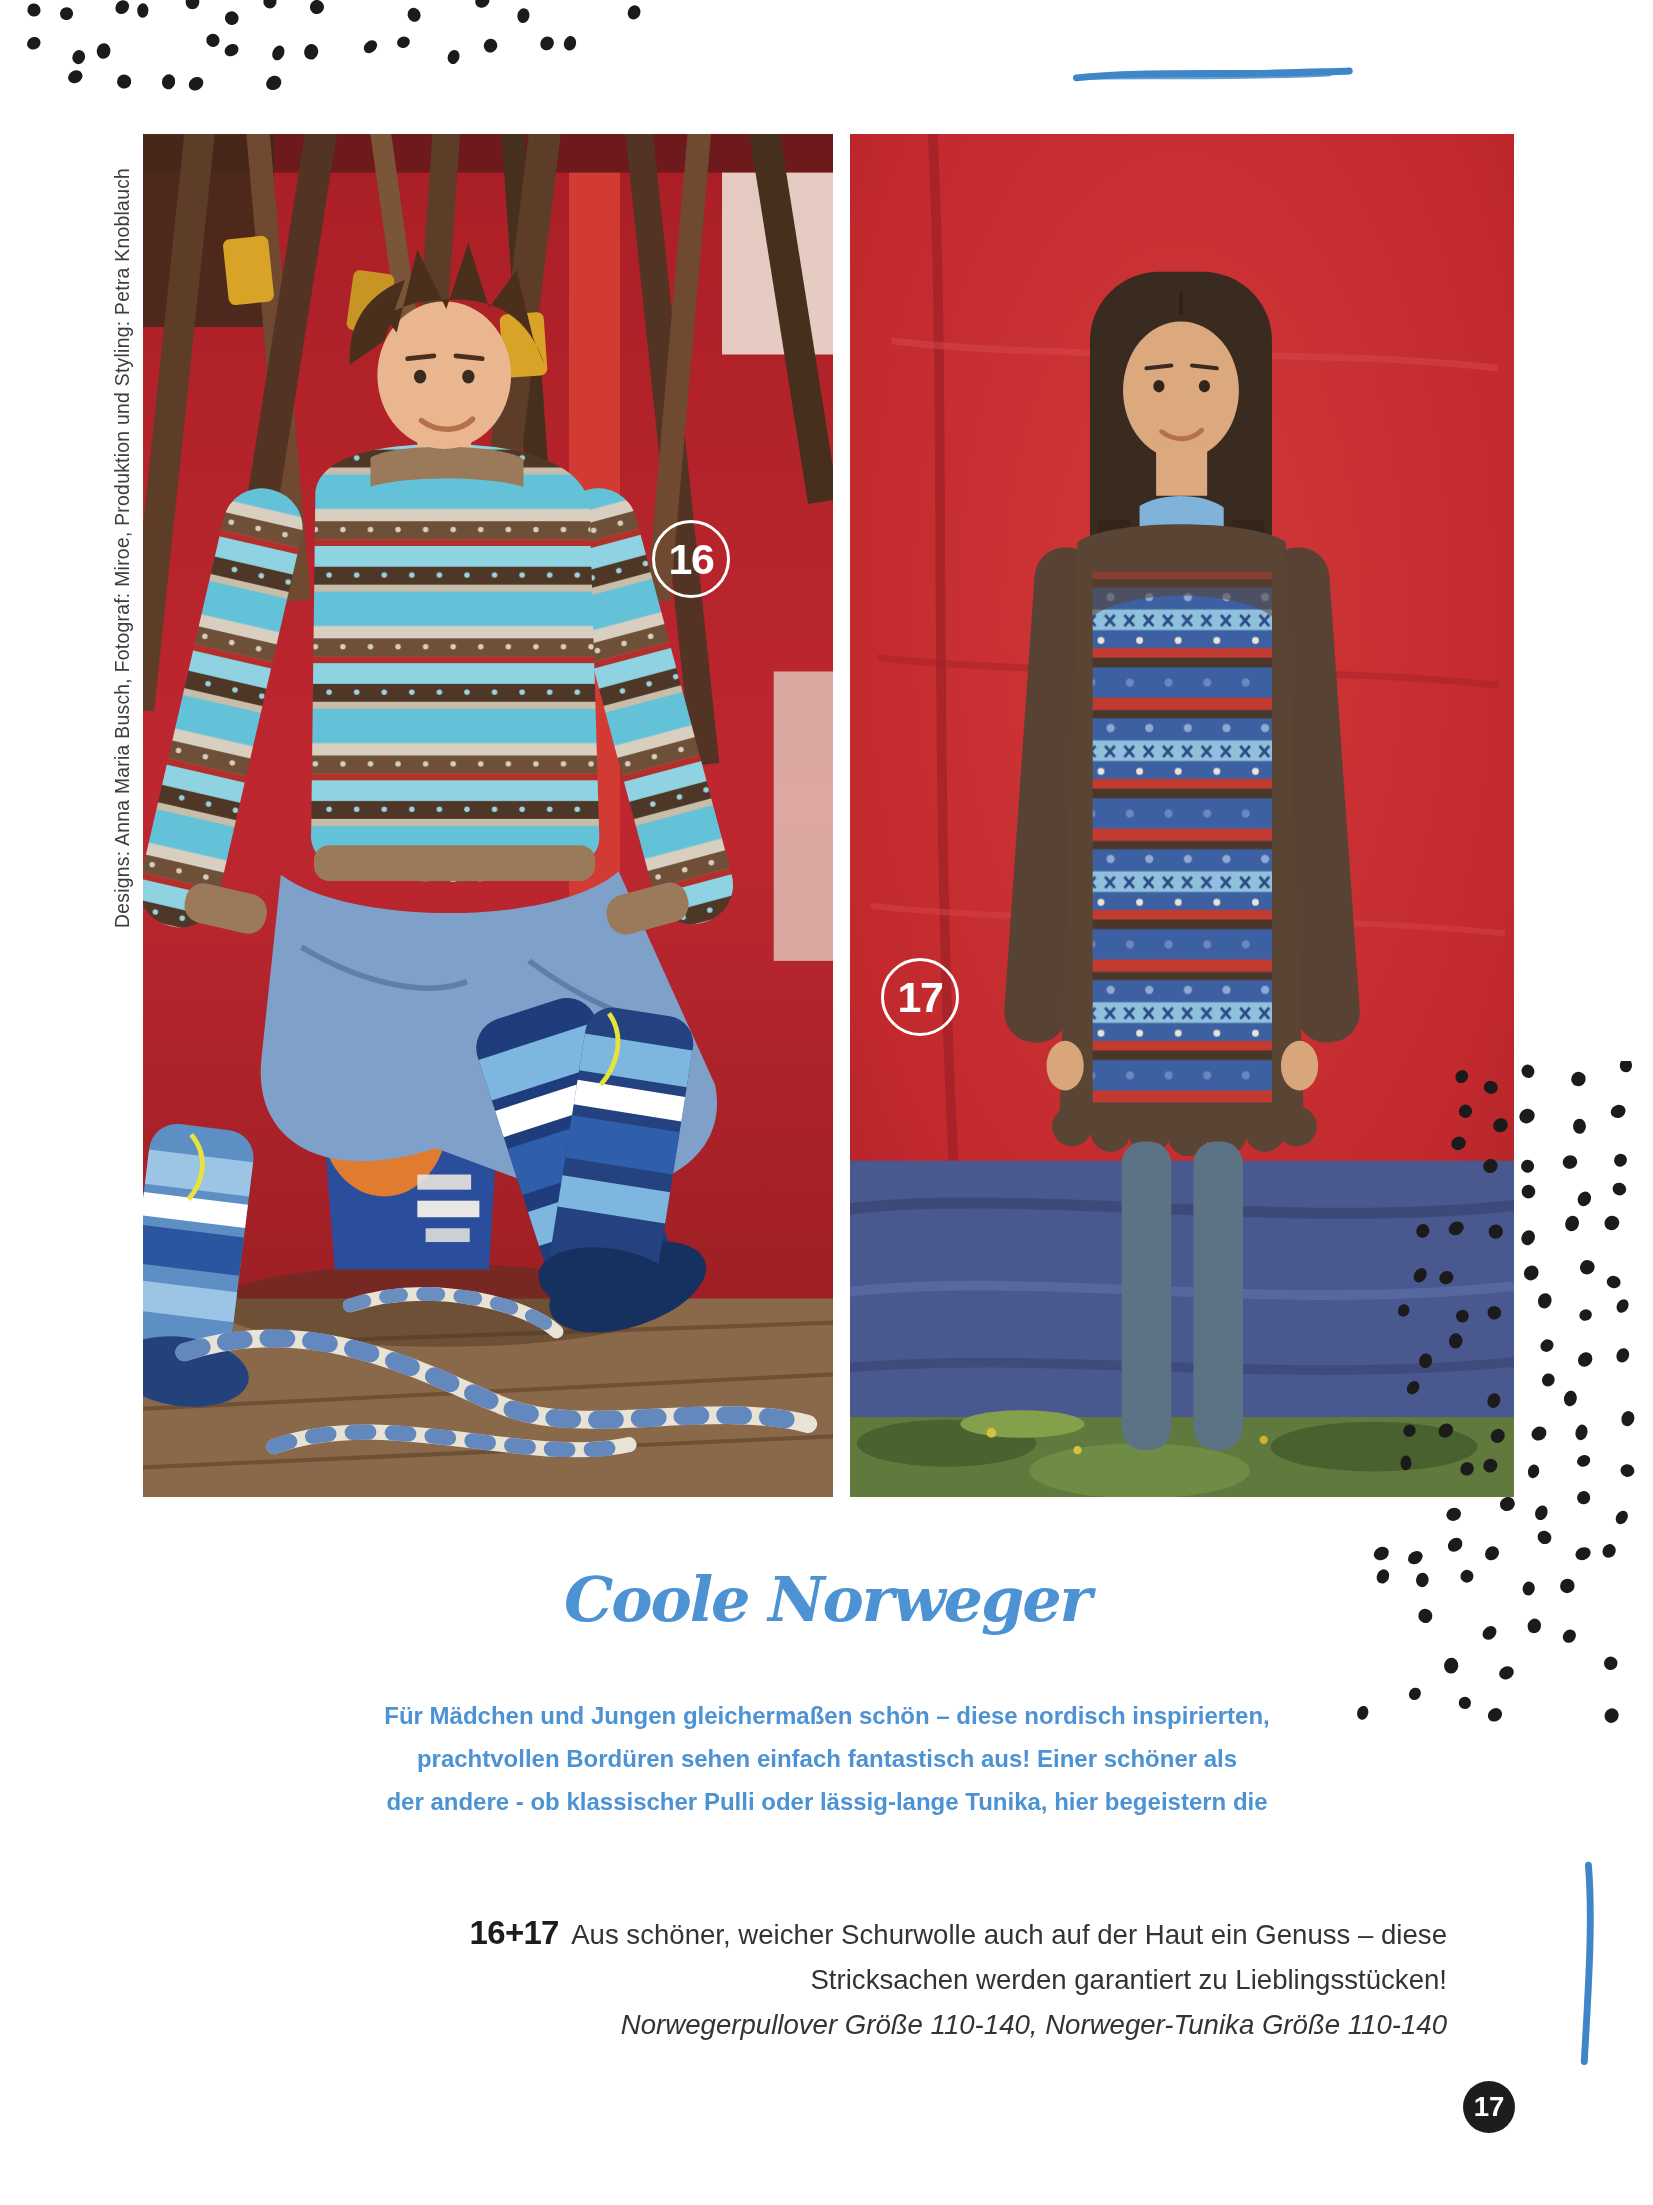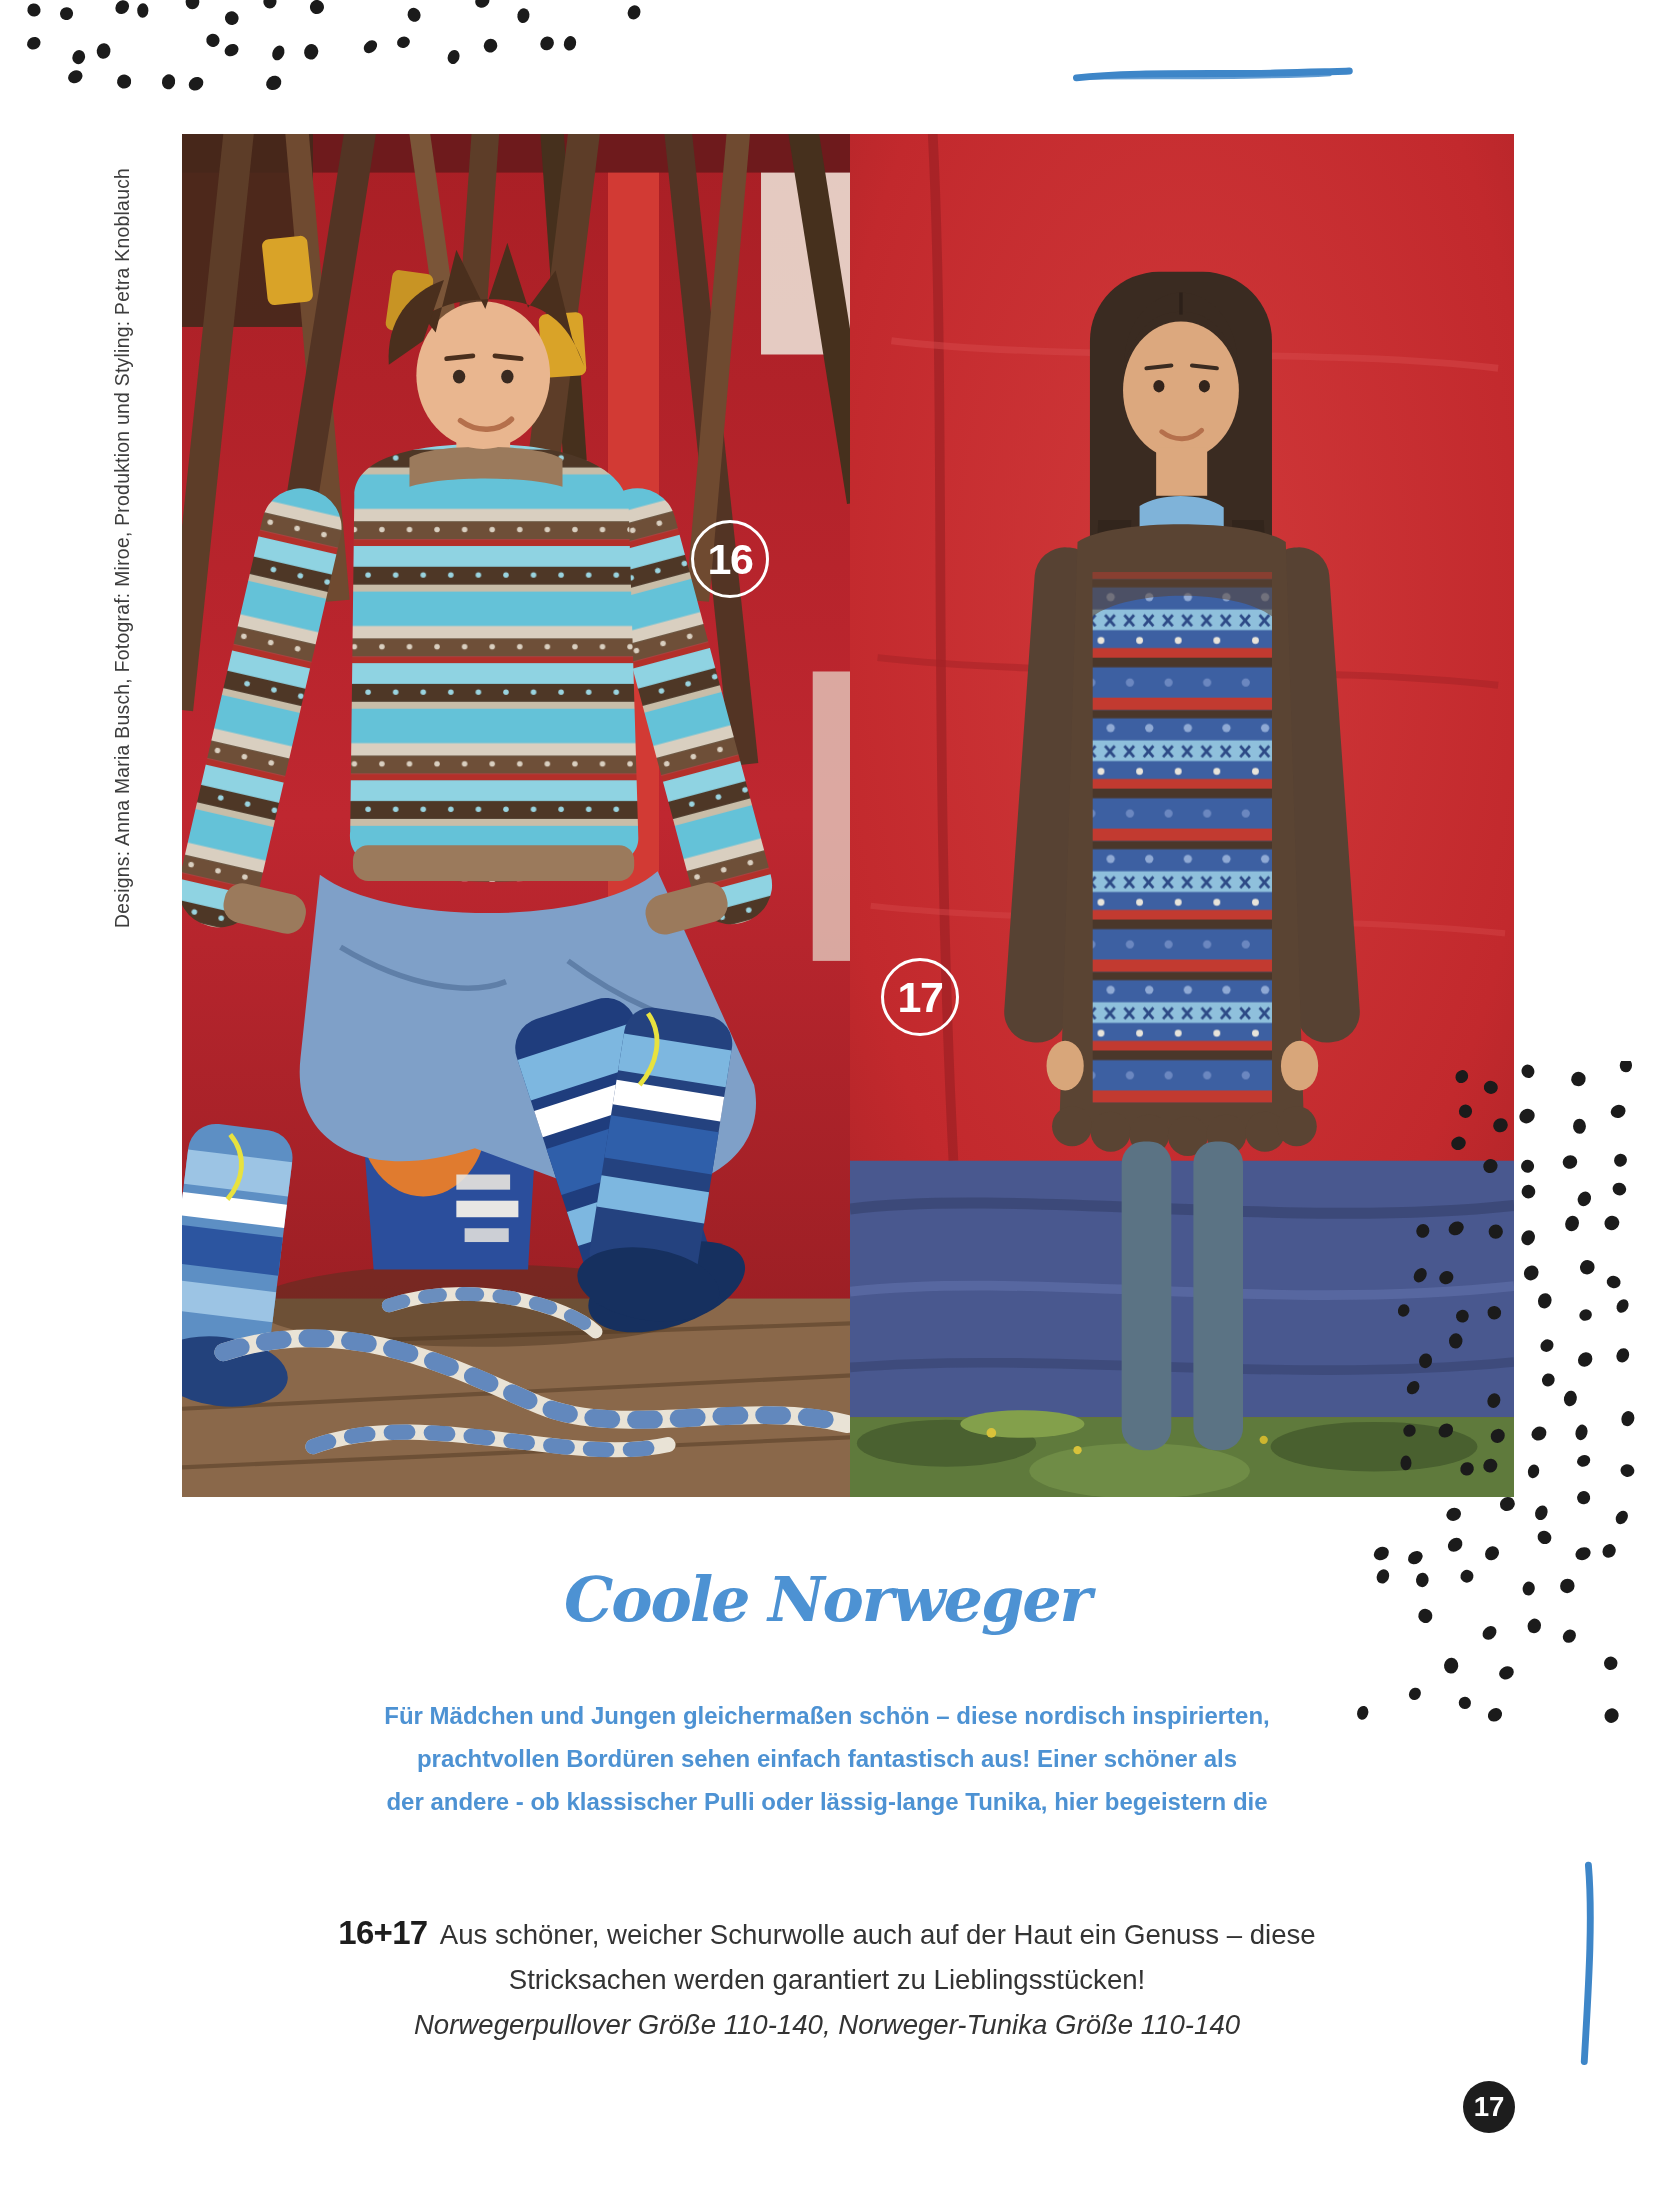--- a/index.html
+++ b/index.html
@@ -1,32 +1,32 @@
 <!DOCTYPE html>
 <html style="font-size:11px"><head>
 <meta charset="utf-8">
 <style>
   html,body{margin:0;padding:0;background:#ffffff;}
   .page{position:relative;width:1654px;height:2205px;background:#ffffff;overflow:hidden;
         font-family:"Liberation Sans",sans-serif;}
   .photo{position:absolute;overflow:hidden;background:#b5242a;}
   .photo svg{display:block;width:100%;height:100%;}
-  #photo-left{left:143px;top:134px;width:690px;height:1363px;margin-left:39px;}
+  #photo-left{left:143px;top:134px;width:690px;height:1363px;}
   #photo-right{left:850px;top:134px;width:664px;height:1363px;}
   .photo-badge{position:absolute;width:72px;height:72px;border:3.4px solid #ffffff;border-radius:50%;
         display:flex;align-items:center;justify-content:center;color:#ffffff;
         font-size:43px;font-weight:bold;letter-spacing:-1.4px;}
   .credit{position:absolute;left:112px;top:928px;width:803px;transform:rotate(-90deg);
         transform-origin:0 0;font-size:19.3px;color:#3d3d3d;letter-spacing:0.3px;white-space:nowrap;}
   .title{position:absolute;left:0;top:1563px;width:1654px;text-align:center;
         font-family:"DejaVu Serif",serif;font-style:italic;font-weight:bold;
         font-size:62px;letter-spacing:-2.1px;}
   .intro{position:absolute;left:241px;top:1694px;width:1172px;text-align:center;
         font-weight:bold;font-size:24px;line-height:43px;}
-  .info{position:absolute;left:207px;top:1910px;width:1240px;text-align:center;color:#333333;
+  .info{position:absolute;left:207px;top:1910px;width:1240px;text-align:right;color:#333333;
         font-size:27.6px;line-height:45px;}
   .info .label{font-size:33px;font-weight:bold;color:#1d1d1d;margin-right:12.4px;letter-spacing:-0.7px;}
   .info .sizes{font-style:italic;}
   .page-badge{position:absolute;left:1463px;top:2081px;width:52px;height:52px;border-radius:50%;
         background:#1d1d1d;color:#ffffff;display:flex;align-items:center;justify-content:center;
         font-size:27.6px;font-weight:bold;}
   .overlay{position:absolute;left:0;top:0;pointer-events:none;}
 </style>
 </head>
 <body>

